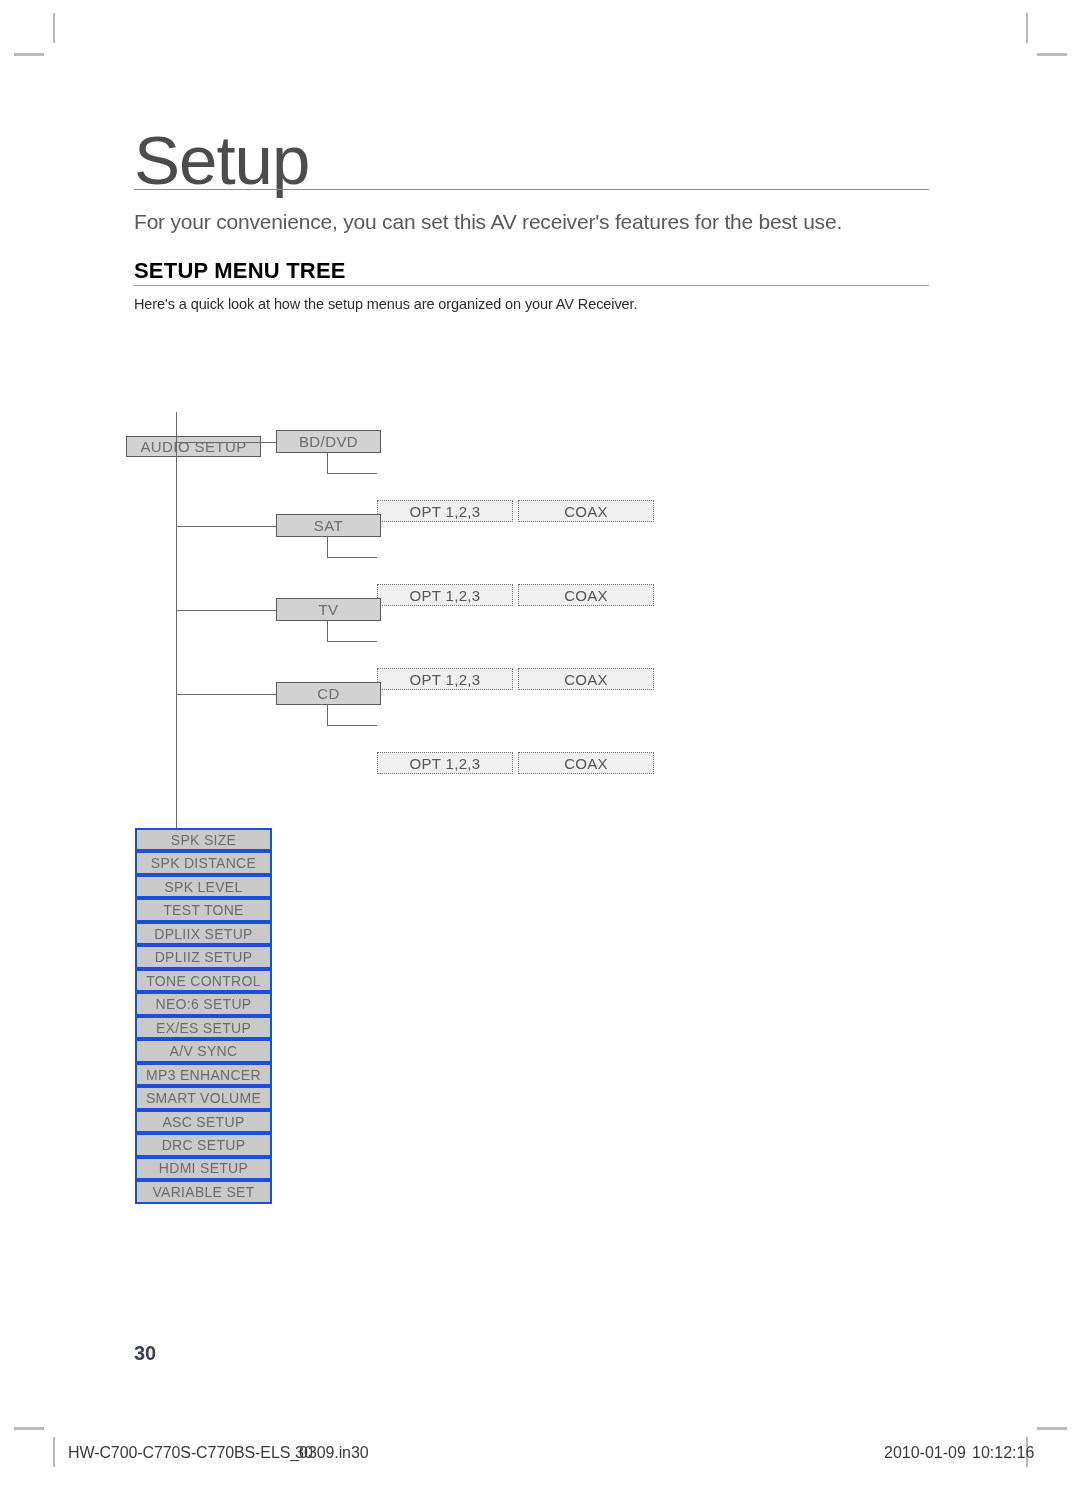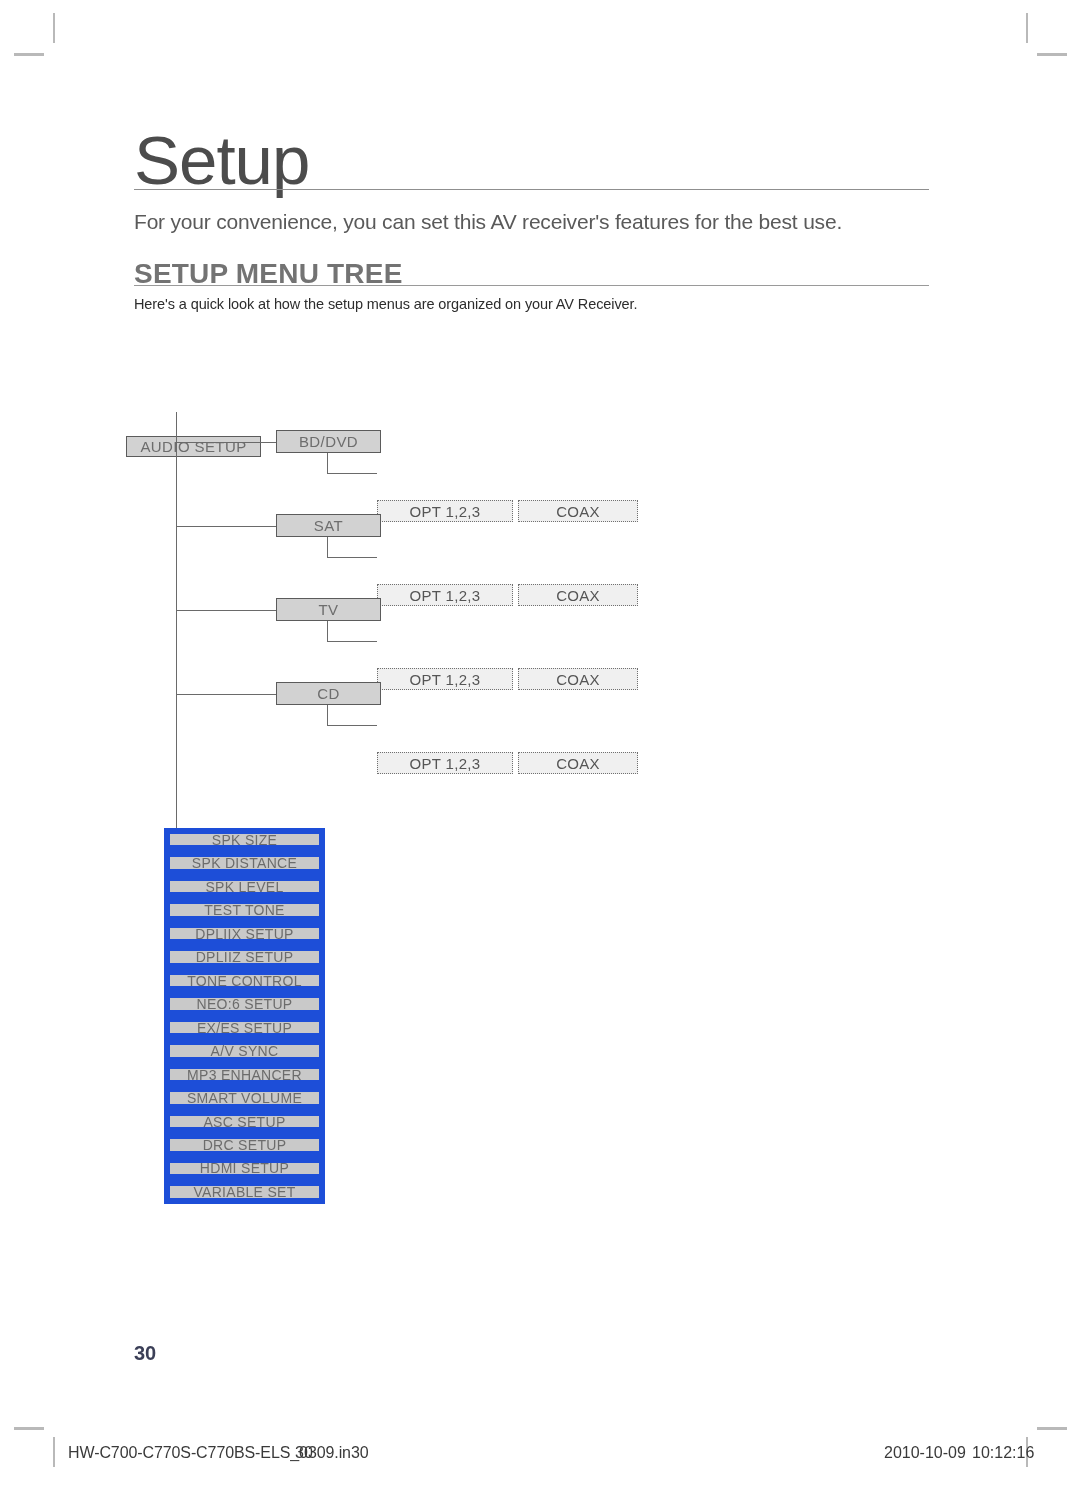--- a/index.html
+++ b/index.html
@@ -56,23 +56,23 @@
     width: 800px;
     font-size: 21px;
     font-weight: 300;
     color: #5a5a5a;
     letter-spacing: -0.2px;
   }
   .section-heading {
     position: absolute;
     left: 134px;
     top: 258px;
-    font-size: 28px;
+    font-size: 22px;
     font-weight: bold;
-    color: #737373;
+    color: #000000;
     letter-spacing: 0.2px;
   }
   .section-rule {
     position: absolute;
     left: 134px;
     top: 285px;
     width: 795px;
     height: 1px;
     background: #9a9a9a;
   }
@@ -124,44 +124,43 @@
     text-align: center;
     letter-spacing: 0.3px;
     display: flex;
     align-items: center;
     justify-content: center;
     height: 22px;
     line-height: 1;
     margin-top: 38px;
   }
   .leaf-opt  { left: 377px; width: 136px; }
-  .leaf-coax { left: 518px; width: 120px; }
+  .leaf-coax { left: 518px; width: 136px; }
 
   
   .menu-list {
     position: absolute;
     left: 135px;
     top: 828px;
     width: 136px;
   }
   .menu-row {
     box-sizing: border-box;
-    width: 161px;
+    width: 137px;
     height: 23.4px;
     background: #c9c9c9;
-    border: 6px solid #1d4ed8;
+    border: 2px solid #1d4ed8;
     margin-bottom: 0.1px;
     color: #6c6c6c;
     font-size: 14px;
     letter-spacing: 0.3px;
     display: flex;
     align-items: center;
     justify-content: center;
     line-height: 1;
-    margin-left: 29px;
   }
 
   
   .page-number {
     position: absolute;
     left: 134px;
     top: 1342px;
     font-size: 20px;
     font-weight: bold;
     color: #3b3f57;
@@ -263,15 +262,15 @@
     <div class="menu-row">DRC SETUP</div>
     <div class="menu-row">HDMI SETUP</div>
     <div class="menu-row">VARIABLE SET</div>
   </div>
 
 <div class="page-number">30</div>
 
 <div class="footer">
   <span class="footer-file">HW-C700-C770S-C770BS-ELS_0309.in30</span>
   <span class="footer-page">30</span>
-  <span class="footer-date">2010-10-09</span>
+  <span class="footer-date">2010-01-09</span>
   <span class="footer-time">10:12:16</span>
 </div>
 
 </body></html>

